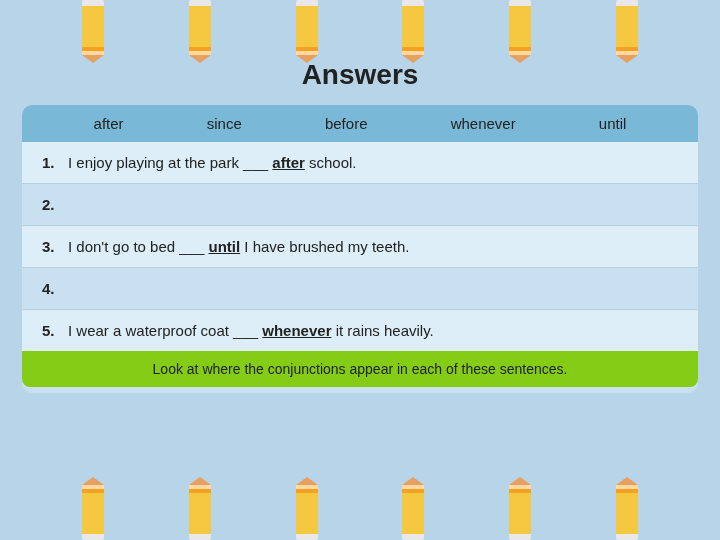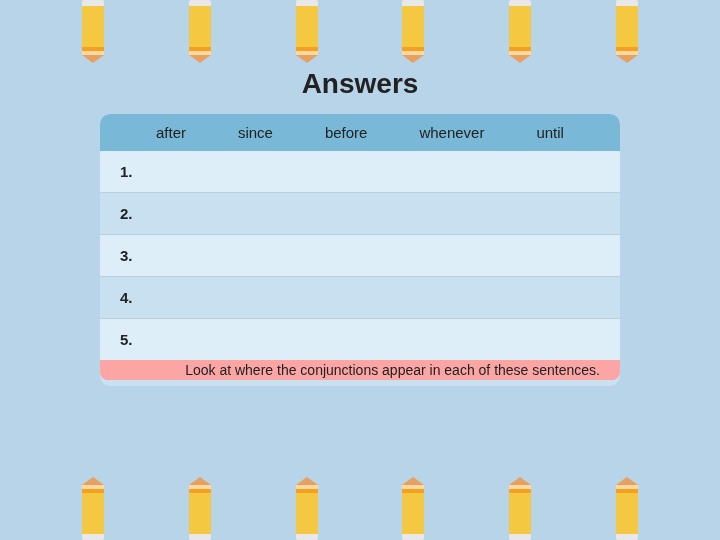--- a/index.html
+++ b/index.html
@@ -69,28 +69,28 @@
       height: 0;
       border-left: 11px solid transparent;
       border-right: 11px solid transparent;
       border-bottom: 8px solid #e8a060;
     }
 
     .page-title {
       font-size: 28px;
       font-weight: bold;
       color: #222;
-      margin: 13px 0 14px 0;
+      margin: 4px 0 14px 0;
       font-family: 'Comic Sans MS', cursive, sans-serif;
     }
 
     .main-card {
       background: #c8e0f0;
       border-radius: 10px;
-      width: 520px;
+      width: 676px;
       padding: 0 0 6px 0;
       overflow: hidden;
     }
 
     
     .word-bank-row {
       background: #7ab8d8;
       display: flex;
       justify-content: space-around;
       align-items: center;
@@ -139,27 +139,27 @@
     
     .answer-row:nth-child(odd) {
       background: #ddeef8;
     }
     .answer-row:nth-child(even) {
       background: #c8e0f0;
     }
 
     
     .footer-note {
-      background: #fca5a5;
+      background: #84cc16;
       border-radius: 0 0 8px 8px;
-      padding: 2px 20px;
+      padding: 10px 20px;
       font-size: 14px;
       color: #222;
       font-family: 'Comic Sans MS', cursive, sans-serif;
-      text-align: right;
+      text-align: center;
     }
   </style>
 </head>
 <body>
 
 <div class="pencils-top">
   <div class="pencil"></div>
   <div class="pencil"></div>
   <div class="pencil"></div>
   <div class="pencil"></div>
@@ -176,36 +176,51 @@
     <span class="word-bank-item">since</span>
     <span class="word-bank-item">before</span>
     <span class="word-bank-item">whenever</span>
     <span class="word-bank-item">until</span>
   </div>
 
   <div class="answer-rows">
 
     <div class="answer-row">
       <span class="row-num">1.</span>
+      <span class="row-text">
+        <span>I enjoy playing at the park ___</span>
+        <span class="answer-word">after</span>
+        <span> school.</span>
+      </span>
     </div>
 
     <div class="answer-row">
       <span class="row-num">2.</span>
     </div>
 
     <div class="answer-row">
       <span class="row-num">3.</span>
+      <span class="row-text">
+        <span>I don't go to bed ___</span>
+        <span class="answer-word">until</span>
+        <span> I have brushed my teeth.</span>
+      </span>
     </div>
 
     <div class="answer-row">
       <span class="row-num">4.</span>
     </div>
 
     <div class="answer-row">
       <span class="row-num">5.</span>
+      <span class="row-text">
+        <span>I wear a waterproof coat ___</span>
+        <span class="answer-word">whenever</span>
+        <span> it rains heavily.</span>
+      </span>
     </div>
 
   </div>
 
   <div class="footer-note">
     <span>Look at where the conjunctions appear in each of these sentences.</span>
   </div>
 </div>
 
 <div class="pencils-bottom">

